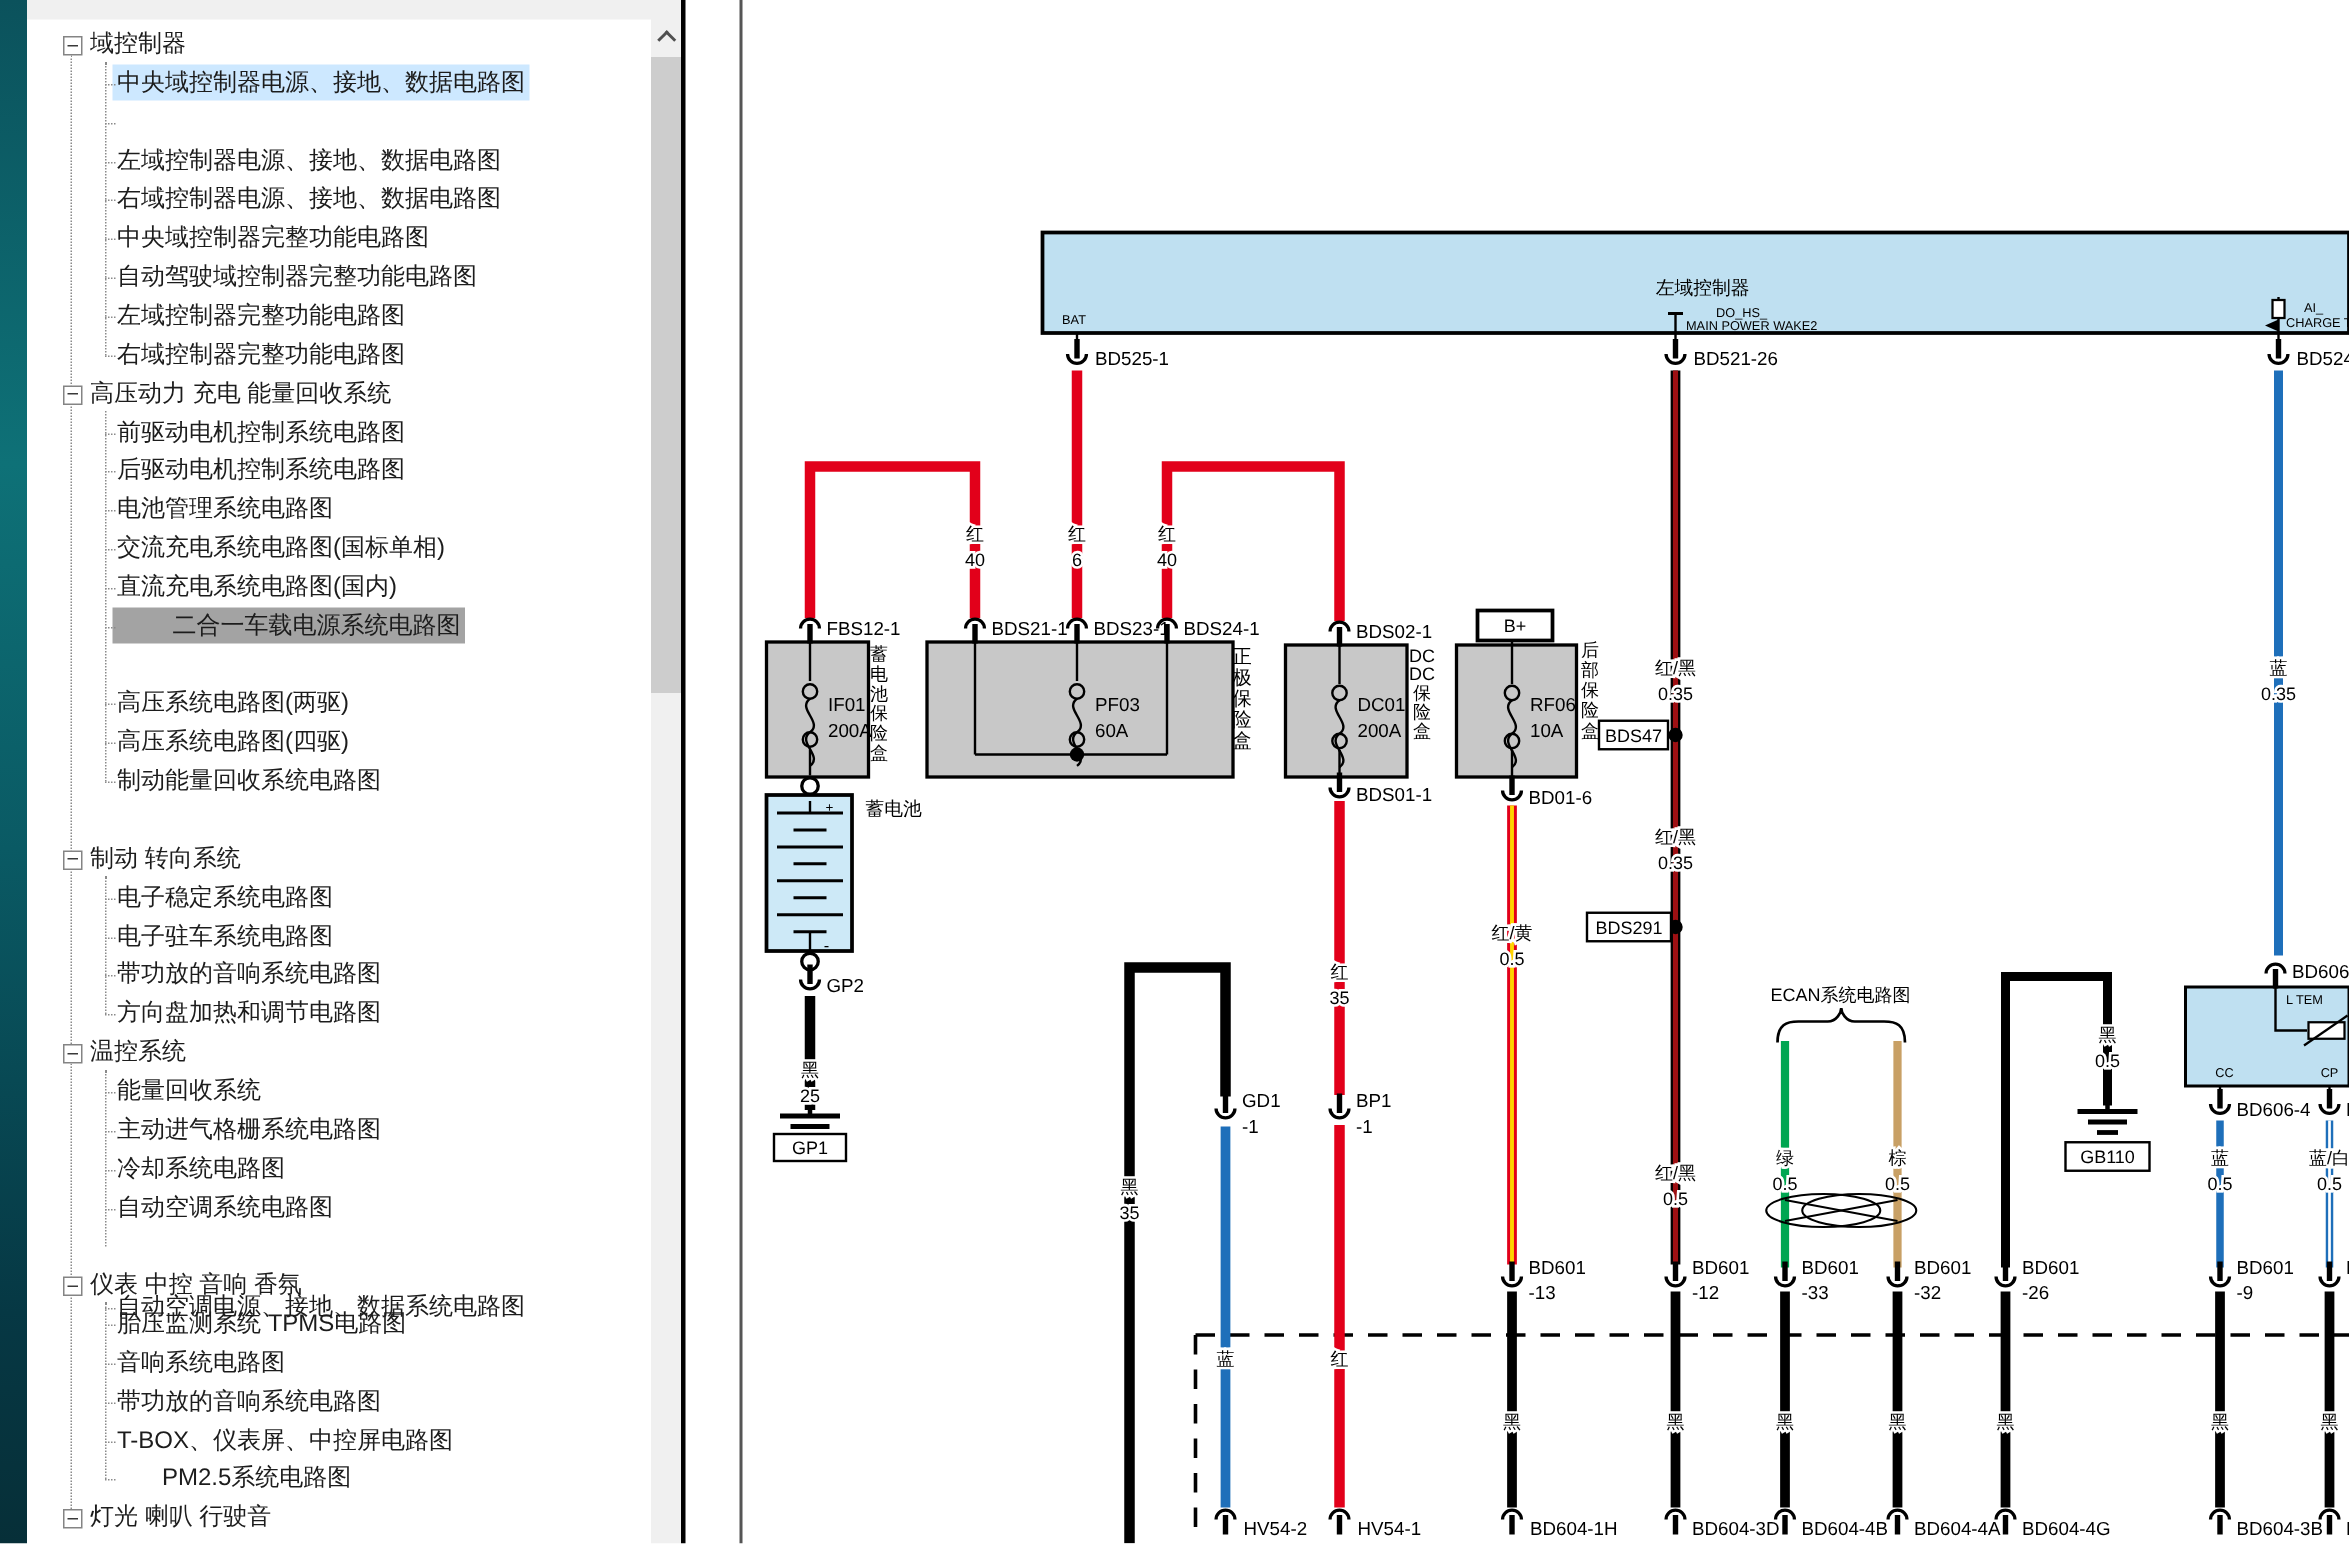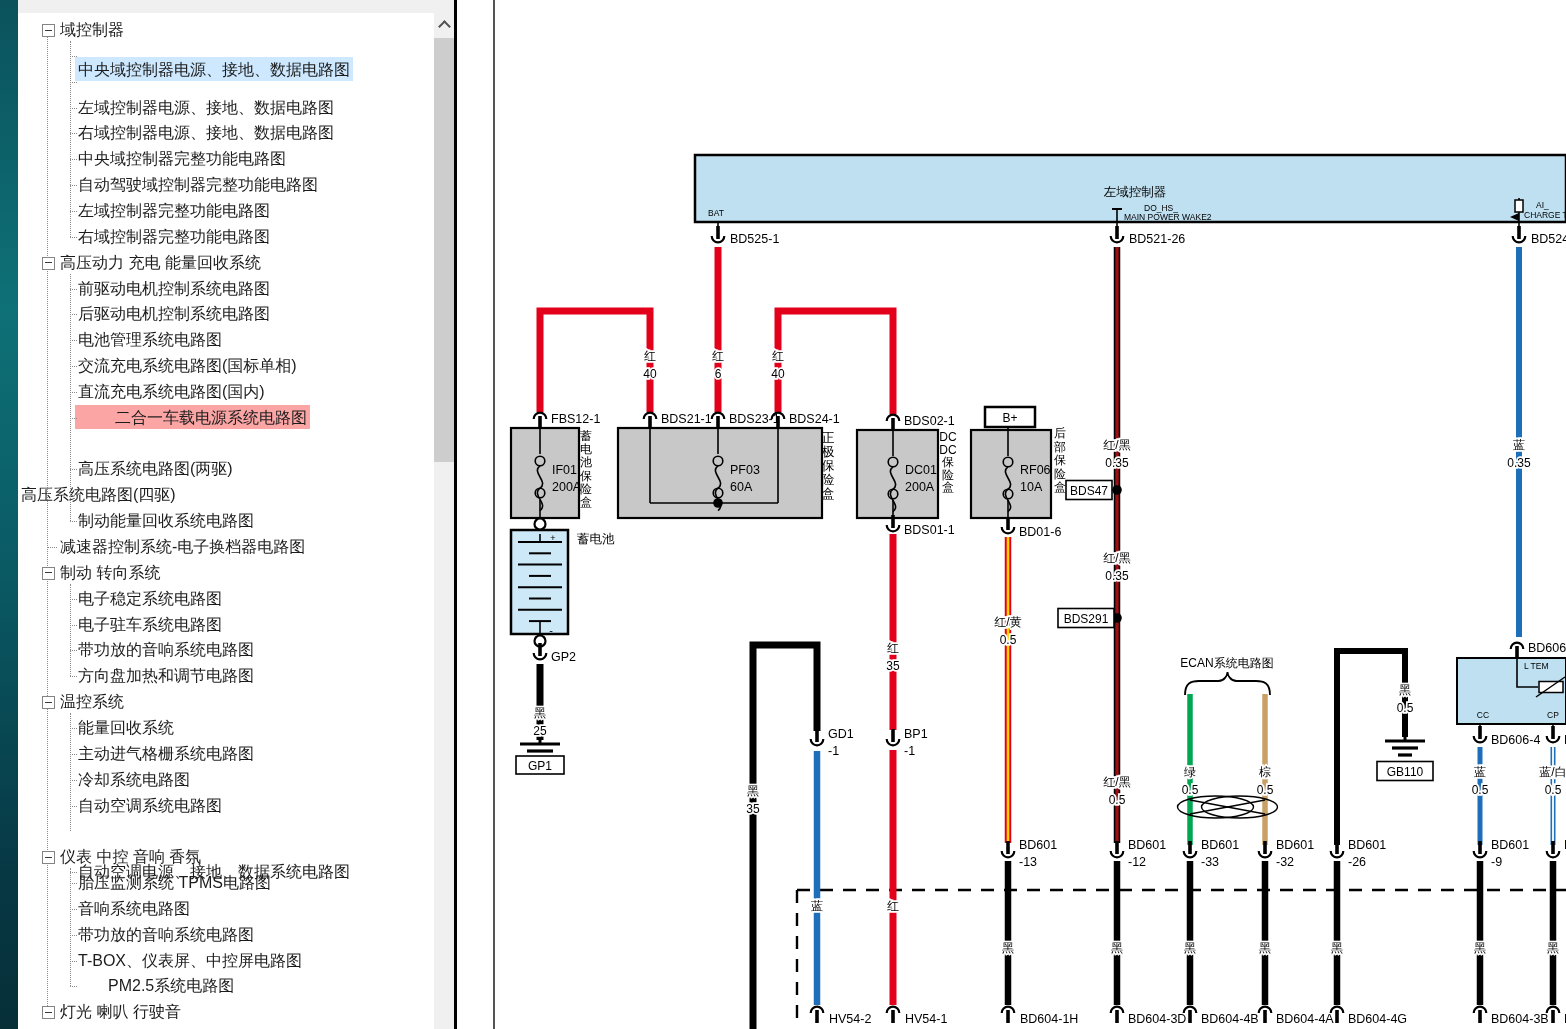--- a/index.html
+++ b/index.html
@@ -5,21 +5,21 @@
   html,body{margin:0;padding:0;width:1566px;height:1029px;overflow:hidden;
     font-family:"Liberation Sans",sans-serif;background:#fff;}
   #app{position:relative;width:1566px;height:1029px;}
   #desktop-strip{position:absolute;left:0;top:0;width:18px;height:1029px;
     background:linear-gradient(180deg,#0b525c 0%,#0e7177 30%,#0a5a64 55%,#063844 85%,#062f38 100%);}
   #tree-panel{position:absolute;left:18px;top:0;width:416px;height:1029px;background:#fff;overflow:hidden;}
   #tree-topstrip{position:absolute;left:18px;top:0;width:436px;height:13px;background:#f0f0f0;z-index:5;}
   .tree-row{position:absolute;left:0;width:416px;height:26px;line-height:26px;font-size:16px;color:#1c1c1c;white-space:nowrap;}
   .tree-label{display:inline-block;height:24px;line-height:25px;padding:0 3px;}
   .hl-blue{background:#cde8ff;}
-  .hl-gray{background:#fca5a5;padding-left:40px;}
+  .hl-gray{background:#a3a3a3;padding-left:40px;}
   .ebox{position:absolute;width:11px;height:11px;border:1px solid #848484;background:#fff;z-index:3;}
   .ebox::before{content:"";position:absolute;left:2px;top:4.5px;width:7px;height:1px;background:#3a3a3a;}
   .guide-v{position:absolute;border-left:1px dotted #8a8a8a;z-index:1;}
   .guide-h{position:absolute;border-top:1px dotted #8a8a8a;z-index:1;}
   #tree-scrollbar{position:absolute;left:434px;top:0;width:20px;height:1029px;background:#f0f0f0;z-index:6;}
   #sb-up{position:absolute;left:0;top:13px;width:20px;height:20px;background:#f0f0f0;}
   #sb-up .chev{position:absolute;left:6px;top:9px;width:7px;height:7px;border-left:2px solid #505050;border-top:2px solid #505050;transform:rotate(45deg);}
   #sb-thumb{position:absolute;left:0;top:38px;width:20px;height:424px;background:#cdcdcd;}
   #panel-border{position:absolute;left:454px;top:0;width:3px;height:1029px;background:#000;}
   #divider{position:absolute;left:493px;top:0;width:2px;height:1029px;background:#555;}
@@ -27,39 +27,38 @@
   text{font-family:"Liberation Sans",sans-serif;fill:#000;}
 </style>
 </head>
 <body>
 
 <div id="app">
   <div id="desktop-strip"></div>
   <div id="tree-panel">
       <div class="guide-v" style="left: 29px; top: 36px; height: 976.3px;"></div>
       <div class="tree-row" style="top: 17px;"><span class="ebox" style="left: 24px; top: 7px;"></span><span class="tree-label" style="margin-left: 39px;">域控制器</span></div>
-      <div class="tree-row" style="top: 42.85px;"><span class="guide-h" style="left: 52px; top: 13px; width: 7px;"></span><span class="tree-label hl-blue" style="margin-left: 57px; margin-top: 14px;">中央域控制器电源、接地、数据电路图</span></div>
+      <div class="tree-row" style="top: 42.85px;"><span class="guide-h" style="left: 52px; top: 13px; width: 7px;"></span><span class="tree-label hl-blue" style="margin-left: 57px;">中央域控制器电源、接地、数据电路图</span></div>
       <div class="tree-row" style="top: 68.7px;"><span class="guide-h" style="left: 52px; top: 13px; width: 7px;"></span></div>
       <div class="tree-row" style="top: 94.55px;"><span class="guide-h" style="left: 52px; top: 13px; width: 7px;"></span><span class="tree-label" style="margin-left: 57px;">左域控制器电源、接地、数据电路图</span></div>
       <div class="tree-row" style="top: 120.4px;"><span class="guide-h" style="left: 52px; top: 13px; width: 7px;"></span><span class="tree-label" style="margin-left: 57px;">右域控制器电源、接地、数据电路图</span></div>
       <div class="tree-row" style="top: 146.25px;"><span class="guide-h" style="left: 52px; top: 13px; width: 7px;"></span><span class="tree-label" style="margin-left: 57px;">中央域控制器完整功能电路图</span></div>
       <div class="tree-row" style="top: 172.1px;"><span class="guide-h" style="left: 52px; top: 13px; width: 7px;"></span><span class="tree-label" style="margin-left: 57px;">自动驾驶域控制器完整功能电路图</span></div>
       <div class="tree-row" style="top: 197.95px;"><span class="guide-h" style="left: 52px; top: 13px; width: 7px;"></span><span class="tree-label" style="margin-left: 57px;">左域控制器完整功能电路图</span></div>
       <div class="tree-row" style="top: 223.8px;"><span class="guide-h" style="left: 52px; top: 13px; width: 7px;"></span><span class="tree-label" style="margin-left: 57px;">右域控制器完整功能电路图</span></div>
       <div class="tree-row" style="top: 249.65px;"><span class="ebox" style="left: 24px; top: 7px;"></span><span class="tree-label" style="margin-left: 39px;">高压动力 充电 能量回收系统</span></div>
       <div class="tree-row" style="top: 275.5px;"><span class="guide-h" style="left: 52px; top: 13px; width: 7px;"></span><span class="tree-label" style="margin-left: 57px;">前驱动电机控制系统电路图</span></div>
       <div class="tree-row" style="top: 301.35px;"><span class="guide-h" style="left: 52px; top: 13px; width: 7px;"></span><span class="tree-label" style="margin-left: 57px;">后驱动电机控制系统电路图</span></div>
       <div class="tree-row" style="top: 327.2px;"><span class="guide-h" style="left: 52px; top: 13px; width: 7px;"></span><span class="tree-label" style="margin-left: 57px;">电池管理系统电路图</span></div>
       <div class="tree-row" style="top: 353.05px;"><span class="guide-h" style="left: 52px; top: 13px; width: 7px;"></span><span class="tree-label" style="margin-left: 57px;">交流充电系统电路图(国标单相)</span></div>
       <div class="tree-row" style="top: 378.9px;"><span class="guide-h" style="left: 52px; top: 13px; width: 7px;"></span><span class="tree-label" style="margin-left: 57px;">直流充电系统电路图(国内)</span></div>
       <div class="tree-row" style="top: 404.75px;"><span class="guide-h" style="left: 52px; top: 13px; width: 7px;"></span><span class="tree-label hl-gray" style="margin-left: 57px;">二合一车载电源系统电路图</span></div>
       <div class="tree-row" style="top: 456.45px;"><span class="guide-h" style="left: 52px; top: 13px; width: 7px;"></span><span class="tree-label" style="margin-left: 57px;">高压系统电路图(两驱)</span></div>
-      <div class="tree-row" style="top: 482.3px;"><span class="guide-h" style="left: 52px; top: 13px; width: 7px;"></span><span class="tree-label" style="">高压系统电路图(四驱)</span></div>
+      <div class="tree-row" style="top: 482.3px;"><span class="guide-h" style="left: 52px; top: 13px; width: 7px;"></span><span class="tree-label" style="margin-left: 57px;">高压系统电路图(四驱)</span></div>
       <div class="tree-row" style="top: 508.15px;"><span class="guide-h" style="left: 52px; top: 13px; width: 7px;"></span><span class="tree-label" style="margin-left: 57px;">制动能量回收系统电路图</span></div>
-      <div class="tree-row" style="top: 534px;"><span class="guide-h" style="left: 30px; top: 13px; width: 9px;"></span><span class="tree-label" style="margin-left: 39px;">减速器控制系统-电子换档器电路图</span></div>
       <div class="tree-row" style="top: 559.85px;"><span class="ebox" style="left: 24px; top: 7px;"></span><span class="tree-label" style="margin-left: 39px;">制动 转向系统</span></div>
       <div class="tree-row" style="top: 585.7px;"><span class="guide-h" style="left: 52px; top: 13px; width: 7px;"></span><span class="tree-label" style="margin-left: 57px;">电子稳定系统电路图</span></div>
       <div class="tree-row" style="top: 611.55px;"><span class="guide-h" style="left: 52px; top: 13px; width: 7px;"></span><span class="tree-label" style="margin-left: 57px;">电子驻车系统电路图</span></div>
       <div class="tree-row" style="top: 637.4px;"><span class="guide-h" style="left: 52px; top: 13px; width: 7px;"></span><span class="tree-label" style="margin-left: 57px;">带功放的音响系统电路图</span></div>
       <div class="tree-row" style="top: 663.25px;"><span class="guide-h" style="left: 52px; top: 13px; width: 7px;"></span><span class="tree-label" style="margin-left: 57px;">方向盘加热和调节电路图</span></div>
       <div class="tree-row" style="top: 689.1px;"><span class="ebox" style="left: 24px; top: 7px;"></span><span class="tree-label" style="margin-left: 39px;">温控系统</span></div>
       <div class="tree-row" style="top: 714.95px;"><span class="guide-h" style="left: 52px; top: 13px; width: 7px;"></span><span class="tree-label" style="margin-left: 57px;">能量回收系统</span></div>
       <div class="tree-row" style="top: 740.8px;"><span class="guide-h" style="left: 52px; top: 13px; width: 7px;"></span><span class="tree-label" style="margin-left: 57px;">主动进气格栅系统电路图</span></div>
       <div class="tree-row" style="top: 766.65px;"><span class="guide-h" style="left: 52px; top: 13px; width: 7px;"></span><span class="tree-label" style="margin-left: 57px;">冷却系统电路图</span></div>
       <div class="tree-row" style="top: 792.5px;"><span class="guide-h" style="left: 52px; top: 13px; width: 7px;"></span><span class="tree-label" style="margin-left: 57px;">自动空调系统电路图</span></div>

